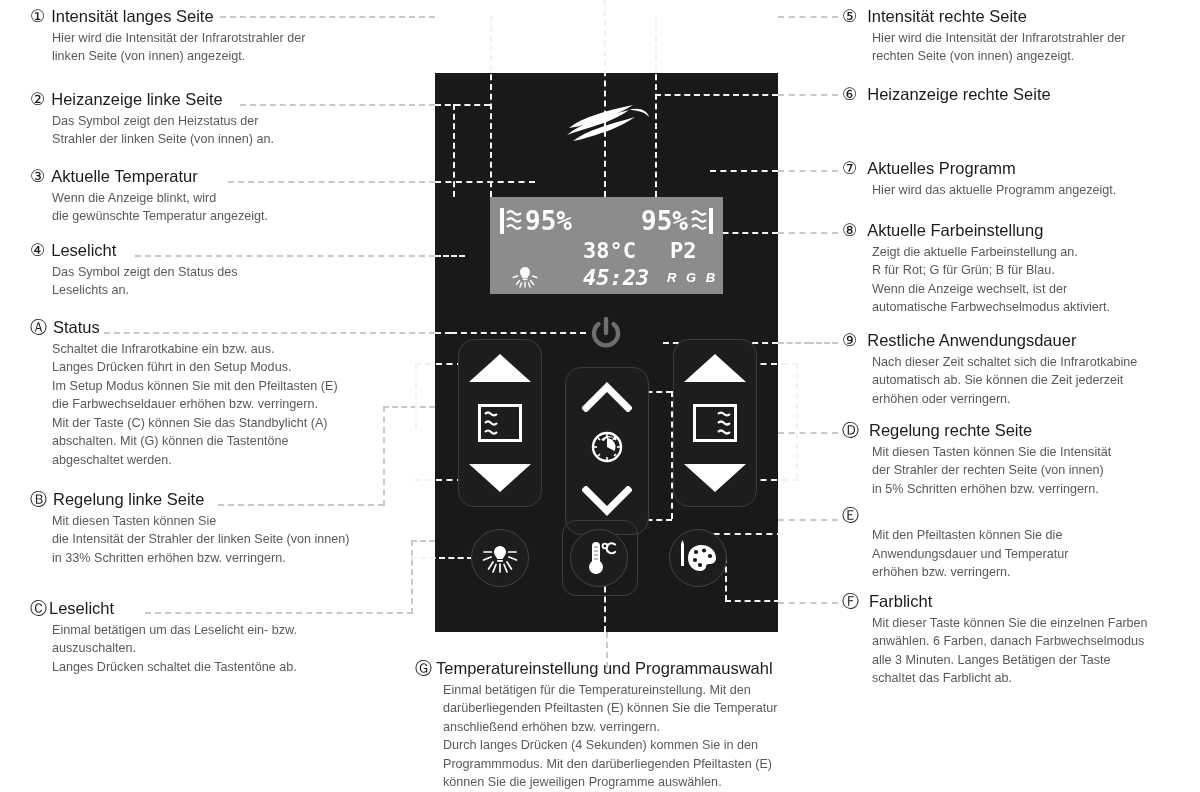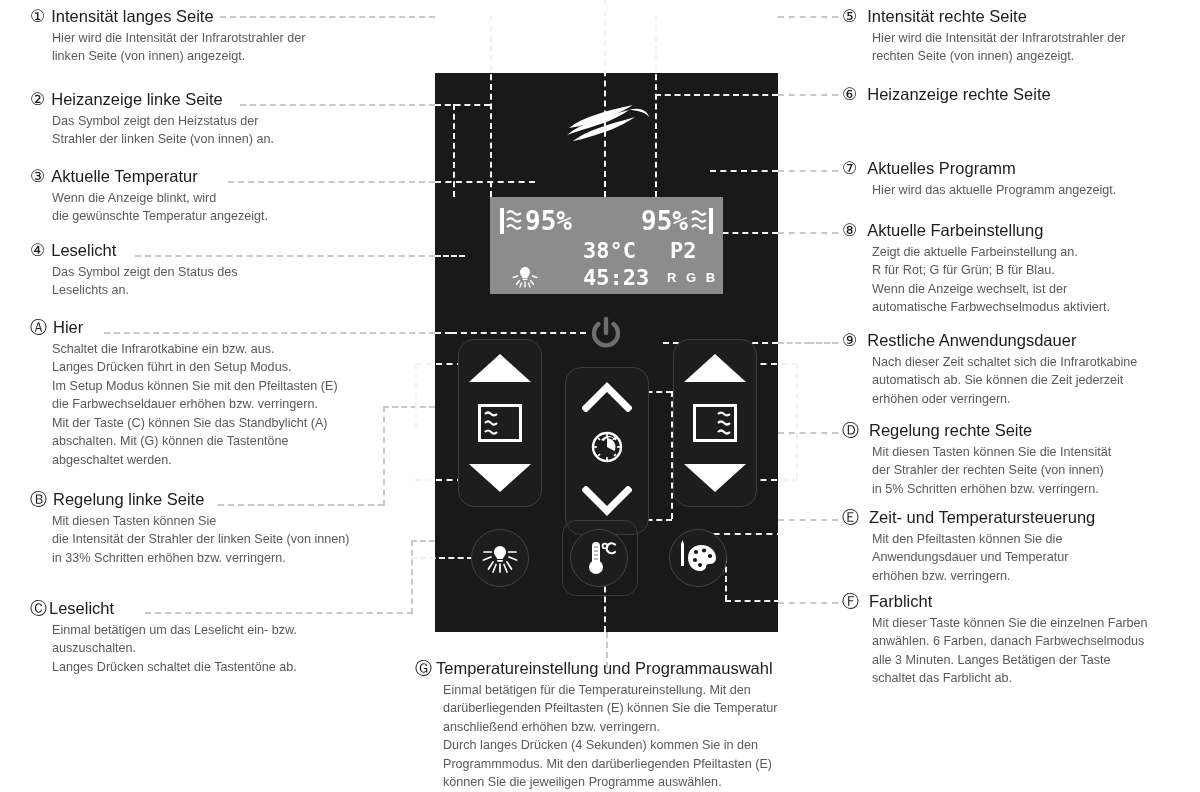--- a/index.html
+++ b/index.html
@@ -77,21 +77,21 @@
     font-weight:700;
     letter-spacing:0px;
   }
   .lcd-row1{position:absolute;top:8px;left:0;width:233px;height:34px;}
   .pct-left{position:absolute;left:10px;top:2px;display:flex;align-items:center;gap:3px;}
   .pct-right{position:absolute;right:10px;top:2px;display:flex;align-items:center;gap:3px;}
   .pct-val{font-size:26px;line-height:26px;}
   .lcd-row2{position:absolute;top:43px;left:0;width:233px;height:26px;}
   .temp{position:absolute;left:93px;top:0;font-size:22px;line-height:22px;}
   .prog{position:absolute;left:180px;top:0;font-size:22px;line-height:22px;}
-  .lcd-row3{position:absolute;top:70px;left:0;width:233px;height:26px;}
+  .lcd-row3{position:absolute;top:70px;left:0;width:233px;height:26px;font-style:italic;}
   .timeval{position:absolute;left:93px;top:0;font-size:22px;line-height:22px;}
   .rgb{position:absolute;left:177px;top:4px;font-size:13px;line-height:13px;letter-spacing:3px;
        font-family:"Liberation Sans","DejaVu Sans",sans-serif;font-weight:700;color:#fff;}
   .bulb-lcd{position:absolute;left:22px;top:66px;}
 
   
   .power{position:absolute;left:151px;top:241px;}
 
   
   .pad{
@@ -437,21 +437,21 @@
       <span class="marker">④</span>
       <span>Leselicht</span>
     </div>
     <div class="bd">Das Symbol zeigt den Status des
 Leselichts an.</div>
   </div>
 
   <div class="note left" style="left:30px;top:317px;width:380px;">
     <div class="hd">
       <span class="marker">Ⓐ</span>
-      <span>Hier</span>
+      <span>Status</span>
     </div>
     <div class="bd">Schaltet die Infrarotkabine ein bzw. aus.
 Langes Drücken führt in den Setup Modus.
 Im Setup Modus können Sie mit den Pfeiltasten (E)
 die Farbwechseldauer erhöhen bzw. verringern.
 Mit der Taste (C) können Sie das Standbylicht (A)
 abschalten. Mit (G) können die Tastentöne
 abgeschaltet werden.</div>
   </div>
 
@@ -526,21 +526,20 @@
       <span>Regelung rechte Seite</span>
     </div>
     <div class="bd">Mit diesen Tasten können Sie die Intensität
 der Strahler der rechten Seite (von innen)
 in 5% Schritten erhöhen bzw. verringern.</div>
   </div>
 
   <div class="note right" style="left:842px;top:507px;width:345px;">
     <div class="hd">
       <span class="marker">Ⓔ</span>
-      <span>Zeit- und Temperatursteuerung</span>
     </div>
     <div class="bd">Mit den Pfeiltasten können Sie die
 Anwendungsdauer und Temperatur
 erhöhen bzw. verringern.</div>
   </div>
 
   <div class="note right" style="left:842px;top:591px;width:345px;">
     <div class="hd">
       <span class="marker">Ⓕ</span>
       <span>Farblicht</span>

